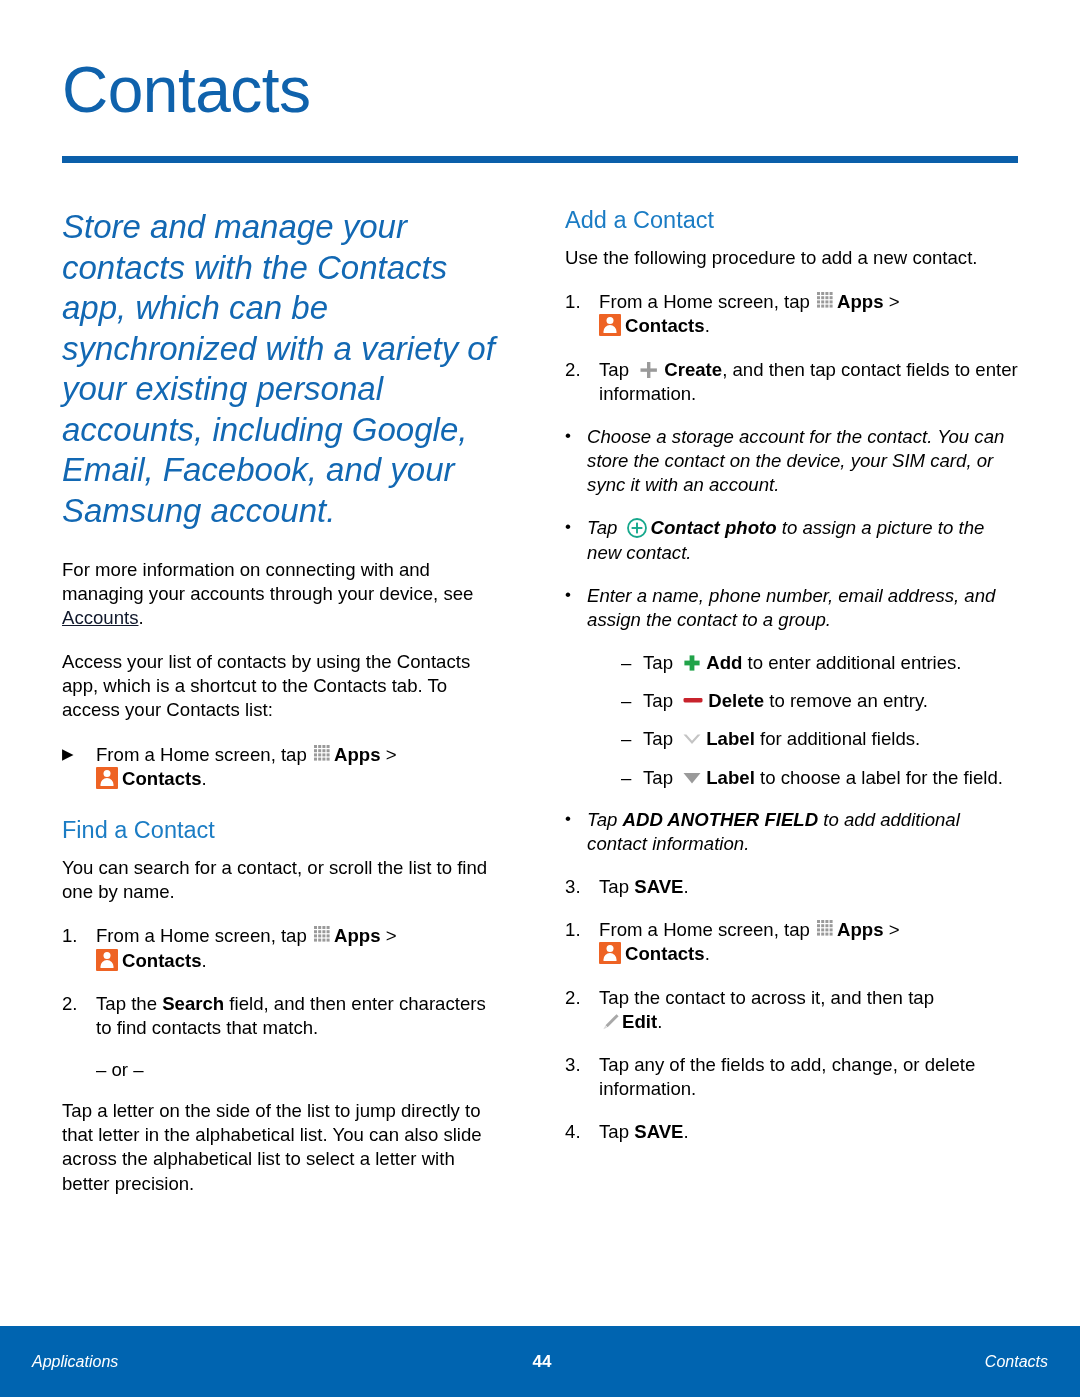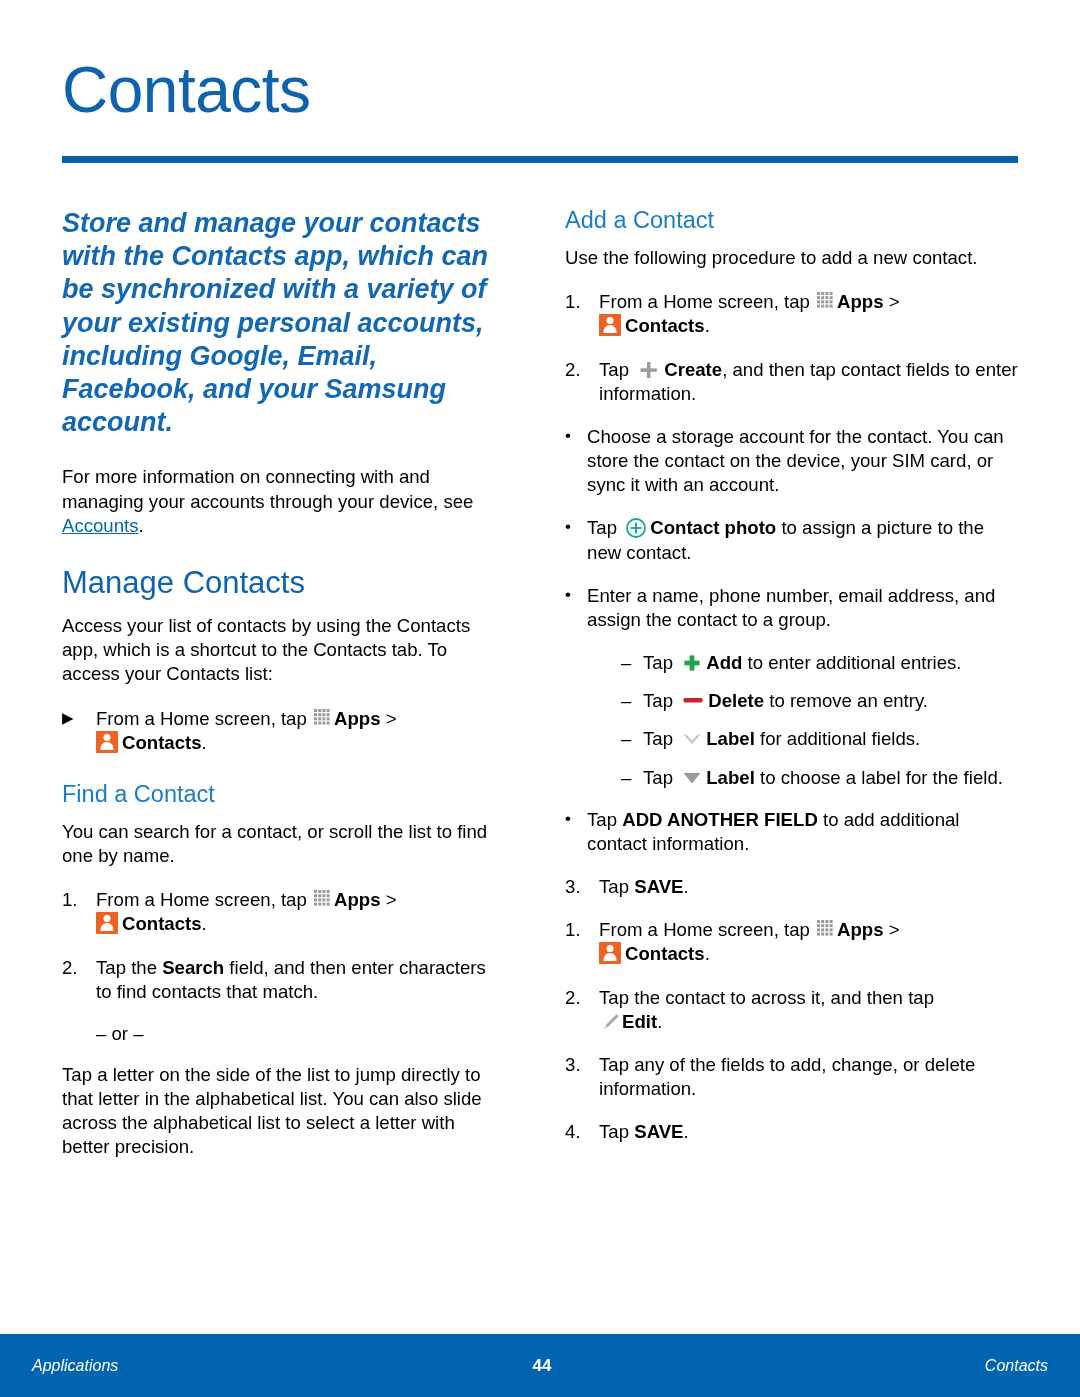--- a/index.html
+++ b/index.html
@@ -35,24 +35,24 @@
     flex:1 1 auto;
     align-items:flex-start;
   }
   .col{width:458px;}
   .col-right{width:480px;margin-left:21px;}
 
   
   .lead{
     color:#1268B3;
     font-style:italic;
-    font-size:27px;
+    font-size:33px;
     line-height:1.23;
     margin:0 0 26px 0;
-    font-weight:700;
+    font-weight:400;
   }
   p.body{
     font-size:18.6px;
     line-height:1.30;
     margin:0 0 20px 0;
   }
   .h2{
     color:#0F62AC;
     font-size:31px;
     font-weight:400;
@@ -61,21 +61,21 @@
   }
   .h3{
     color:#1B7CC4;
     font-size:23.5px;
     font-weight:400;
     margin:26px 0 12px 0;
     line-height:1.15;
   }
   .h3.first{margin-top:0;}
   b{font-weight:bold;}
-  a.link{color:#0369a1;text-decoration:underline;}
+  a.link{color:#0f172a;text-decoration:underline;}
 
   
   ol.steps{margin:0;padding:0;list-style:none;}
   ol.steps > li{
     display:flex;
     font-size:18.6px;
     line-height:1.30;
     margin-bottom:19px;
   }
   ol.steps > li > .num{
@@ -95,21 +95,21 @@
   ul.bullets{margin:0;padding:0;list-style:none;}
   ul.bullets > li{
     display:flex;
     font-size:18.6px;line-height:1.30;
     margin-bottom:19px;
   }
   ul.bullets > li > .bul{
     width:22px;flex:0 0 22px;
     font-size:17px;line-height:1.35;
   }
-  ul.bullets > li > .txt{flex:1 1 auto;}
+  ul.bullets > li > .txt{flex:1 1 auto;font-style:italic;}
 
   ul.dashes{margin:0;padding:0;list-style:none;}
   ul.dashes > li{
     display:flex;
     font-size:18.6px;line-height:1.30;
     margin-bottom:14px;
   }
   ul.dashes > li > .bul{width:22px;flex:0 0 22px;}
   ul.dashes > li > .txt{flex:1 1 auto;}
 
@@ -150,21 +150,21 @@
   .ic-plus-green{width:22px;height:22px;vertical-align:-5px;margin:0 3px;}
   .ic-dash-red{width:24px;height:20px;vertical-align:-3px;margin:0 3px;}
   .ic-circleplus{width:22px;height:22px;vertical-align:-5px;margin:0 3px;}
   .ic-chevron{width:22px;height:20px;vertical-align:-4px;margin:0 3px;}
   .ic-triangle{width:22px;height:20px;vertical-align:-4px;margin:0 3px;}
   .ic-pencil{width:22px;height:20px;vertical-align:-4px;margin-right:1px;}
 
   
   .footer{
     position:absolute;left:0;right:0;bottom:0;
-    height:63px;
+    height:71px;
     background:#0064B0;
     color:#ffffff;
     display:flex;align-items:center;
     font-style:italic;
     font-size:16px;
   }
   .footer .left{position:absolute;left:32px;}
   .footer .center{
     position:absolute;left:4px;right:0;text-align:center;
     font-style:normal;font-weight:bold;font-size:17px;
@@ -182,21 +182,20 @@
   </div>
 
   <div class="columns">
 
     <div class="col">
 
       <p class="lead">Store and manage your contacts with the Contacts app, which can be synchronized with a variety of your existing personal accounts, including Google, Email, Facebook, and your Samsung account.</p>
 
       <p class="body"><span>For more information on connecting with and managing your accounts through your device, see </span><a class="link" href="#">Accounts</a><span>.</span></p>
 
-      <h2 class="h2">Manage Contacts</h2>
 
       <p class="body">Access your list of contacts by using the Contacts app, which is a shortcut to the Contacts tab. To access your Contacts list:</p>
 
       <div class="arrowstep">
         <span class="num arrow-glyph">▶</span>
         <span class="txt"><span>From a Home screen, tap </span><span class="ic ic-apps"><svg viewBox="0 0 19 19" width="19" height="19">
                 <g fill="#9A9A9A">
                   <rect x="0" y="0" width="3" height="3"></rect>
                   <rect x="4.2" y="0" width="3" height="3"></rect>
                   <rect x="8.4" y="0" width="3" height="3"></rect>

